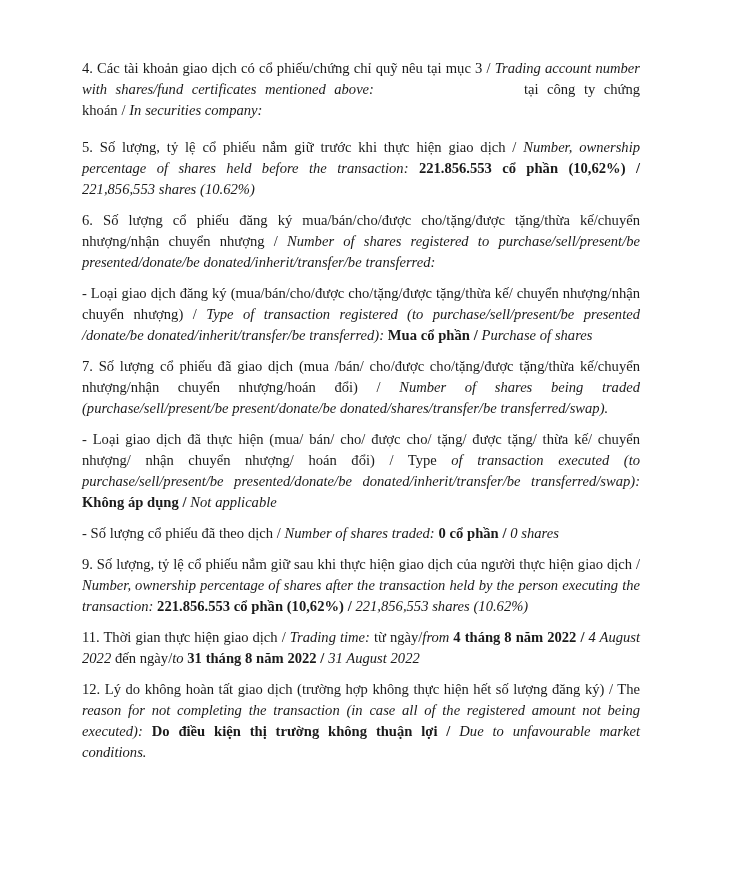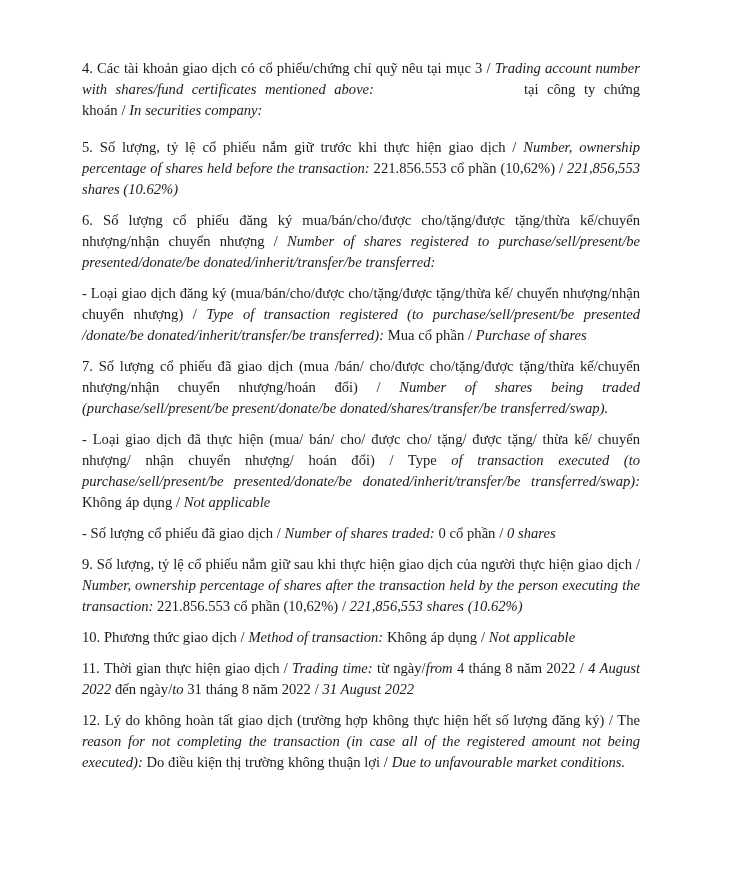--- a/index.html
+++ b/index.html
@@ -36,21 +36,21 @@
     word-spacing: 0.1px;
   }
   p.para:last-child {
     margin-bottom: 0;
   }
   
   p.gap-lg {
     margin-bottom: 16px;
   }
   .it   { font-style: italic; }
-  .bd   { font-weight: normal; }
+  .bd   { font-weight: bold; }
   .bdit { font-weight: normal; font-style: italic; }
   .rm   { font-style: normal; font-weight: normal; }
   
   .blank-field {
     display: inline-block;
     width: 150px;
   }
 </style>
 </head>
 <body>
@@ -64,25 +64,24 @@
 
     <p class="para"><span>6. Số lượng cổ phiếu đăng ký mua/bán/cho/được cho/tặng/được tặng/thừa kế/chuyển nhượng/nhận chuyển nhượng</span><span class="rm"> / </span><span class="it">Number of shares registered to purchase/sell/present/be presented/donate/be donated/inherit/transfer/be transferred:</span></p>
 
     <p class="para"><span>- Loại giao dịch đăng ký (mua/bán/cho/được cho/tặng/được tặng/thừa kế/ chuyển nhượng/nhận chuyển nhượng)</span><span class="rm"> / </span><span class="it">Type of transaction registered (to purchase/sell/present/be presented /donate/be donated/inherit/transfer/be transferred):</span> <span class="bd">Mua cổ phần</span><span class="bd"> / </span><span class="bdit">Purchase of shares</span></p>
 
 
     <p class="para"><span>7. Số lượng cổ phiếu đã giao dịch (mua /bán/ cho/được cho/tặng/được tặng/thừa kế/chuyển nhượng/nhận chuyển nhượng/hoán đổi)</span><span class="rm"> / </span><span class="it">Number of shares being traded (purchase/sell/present/be present/donate/be donated/shares/transfer/be transferred/swap).</span></p>
 
     <p class="para"><span>- Loại giao dịch đã thực hiện (mua/ bán/ cho/ được cho/ tặng/ được tặng/ thừa kế/ chuyển nhượng/ nhận chuyển nhượng/ hoán đổi)</span><span class="rm"> / </span><span class="rm">Type</span><span class="it"> of transaction executed (to purchase/sell/present/be presented/donate/be donated/inherit/transfer/be transferred/swap):</span> <span class="bd">Không áp dụng</span><span class="bd"> / </span><span class="bdit">Not applicable</span></p>
 
-    <p class="para"><span>- Số lượng cổ phiếu đã giao dịch</span><span class="rm"> / </span><span class="it">Number of shares traded:</span> <span class="bd">0 cổ phần</span><span class="bd"> / </span><span class="bdit">0 shares</span></p>
+    <p class="para"><span>- Số lượng cổ phiếu đã theo dịch</span><span class="rm"> / </span><span class="it">Number of shares traded:</span> <span class="bd">0 cổ phần</span><span class="bd"> / </span><span class="bdit">0 shares</span></p>
 
 
     <p class="para"><span>9. Số lượng, tỷ lệ cổ phiếu nắm giữ sau khi thực hiện giao dịch của người thực hiện giao dịch</span><span class="rm"> / </span><span class="it">Number, ownership percentage of shares after the transaction held by the person executing the transaction:</span> <span class="bd">221.856.553 cổ phần (10,62%)</span><span class="bd"> / </span><span class="bdit">221,856,553 shares (10.62%)</span></p>
 
-    <p class="para"><span>10. Phương thức giao dịch</span><span class="rm"> / </span><span class="it">Method of transaction:</span> <span class="bd">Không áp dụng</span><span class="bd"> / </span><span class="bdit">Not applicable</span></p>
 
     <p class="para"><span>11. Thời gian thực hiện giao dịch</span><span class="rm"> / </span><span class="it">Trading time:</span> <span class="rm">từ ngày/</span><span class="it">from</span> <span class="bd">4 tháng 8 năm 2022</span><span class="bd"> / </span><span class="bdit">4 August 2022</span> <span class="rm">đến ngày/</span><span class="it">to</span> <span class="bd">31 tháng 8 năm 2022</span><span class="bd"> / </span><span class="bdit">31 August 2022</span></p>
 
     <p class="para"><span>12. Lý do không hoàn tất giao dịch (trường hợp không thực hiện hết số lượng đăng ký)</span><span class="rm"> / </span><span class="rm">The</span><span class="it"> reason for not completing the transaction (in case all of the registered amount not being executed):</span> <span class="bd">Do điều kiện thị trường không thuận lợi</span><span class="bd"> / </span><span class="bdit">Due to unfavourable market conditions.</span></p>
 
   </div>
 </div>
 
 </body></html>

